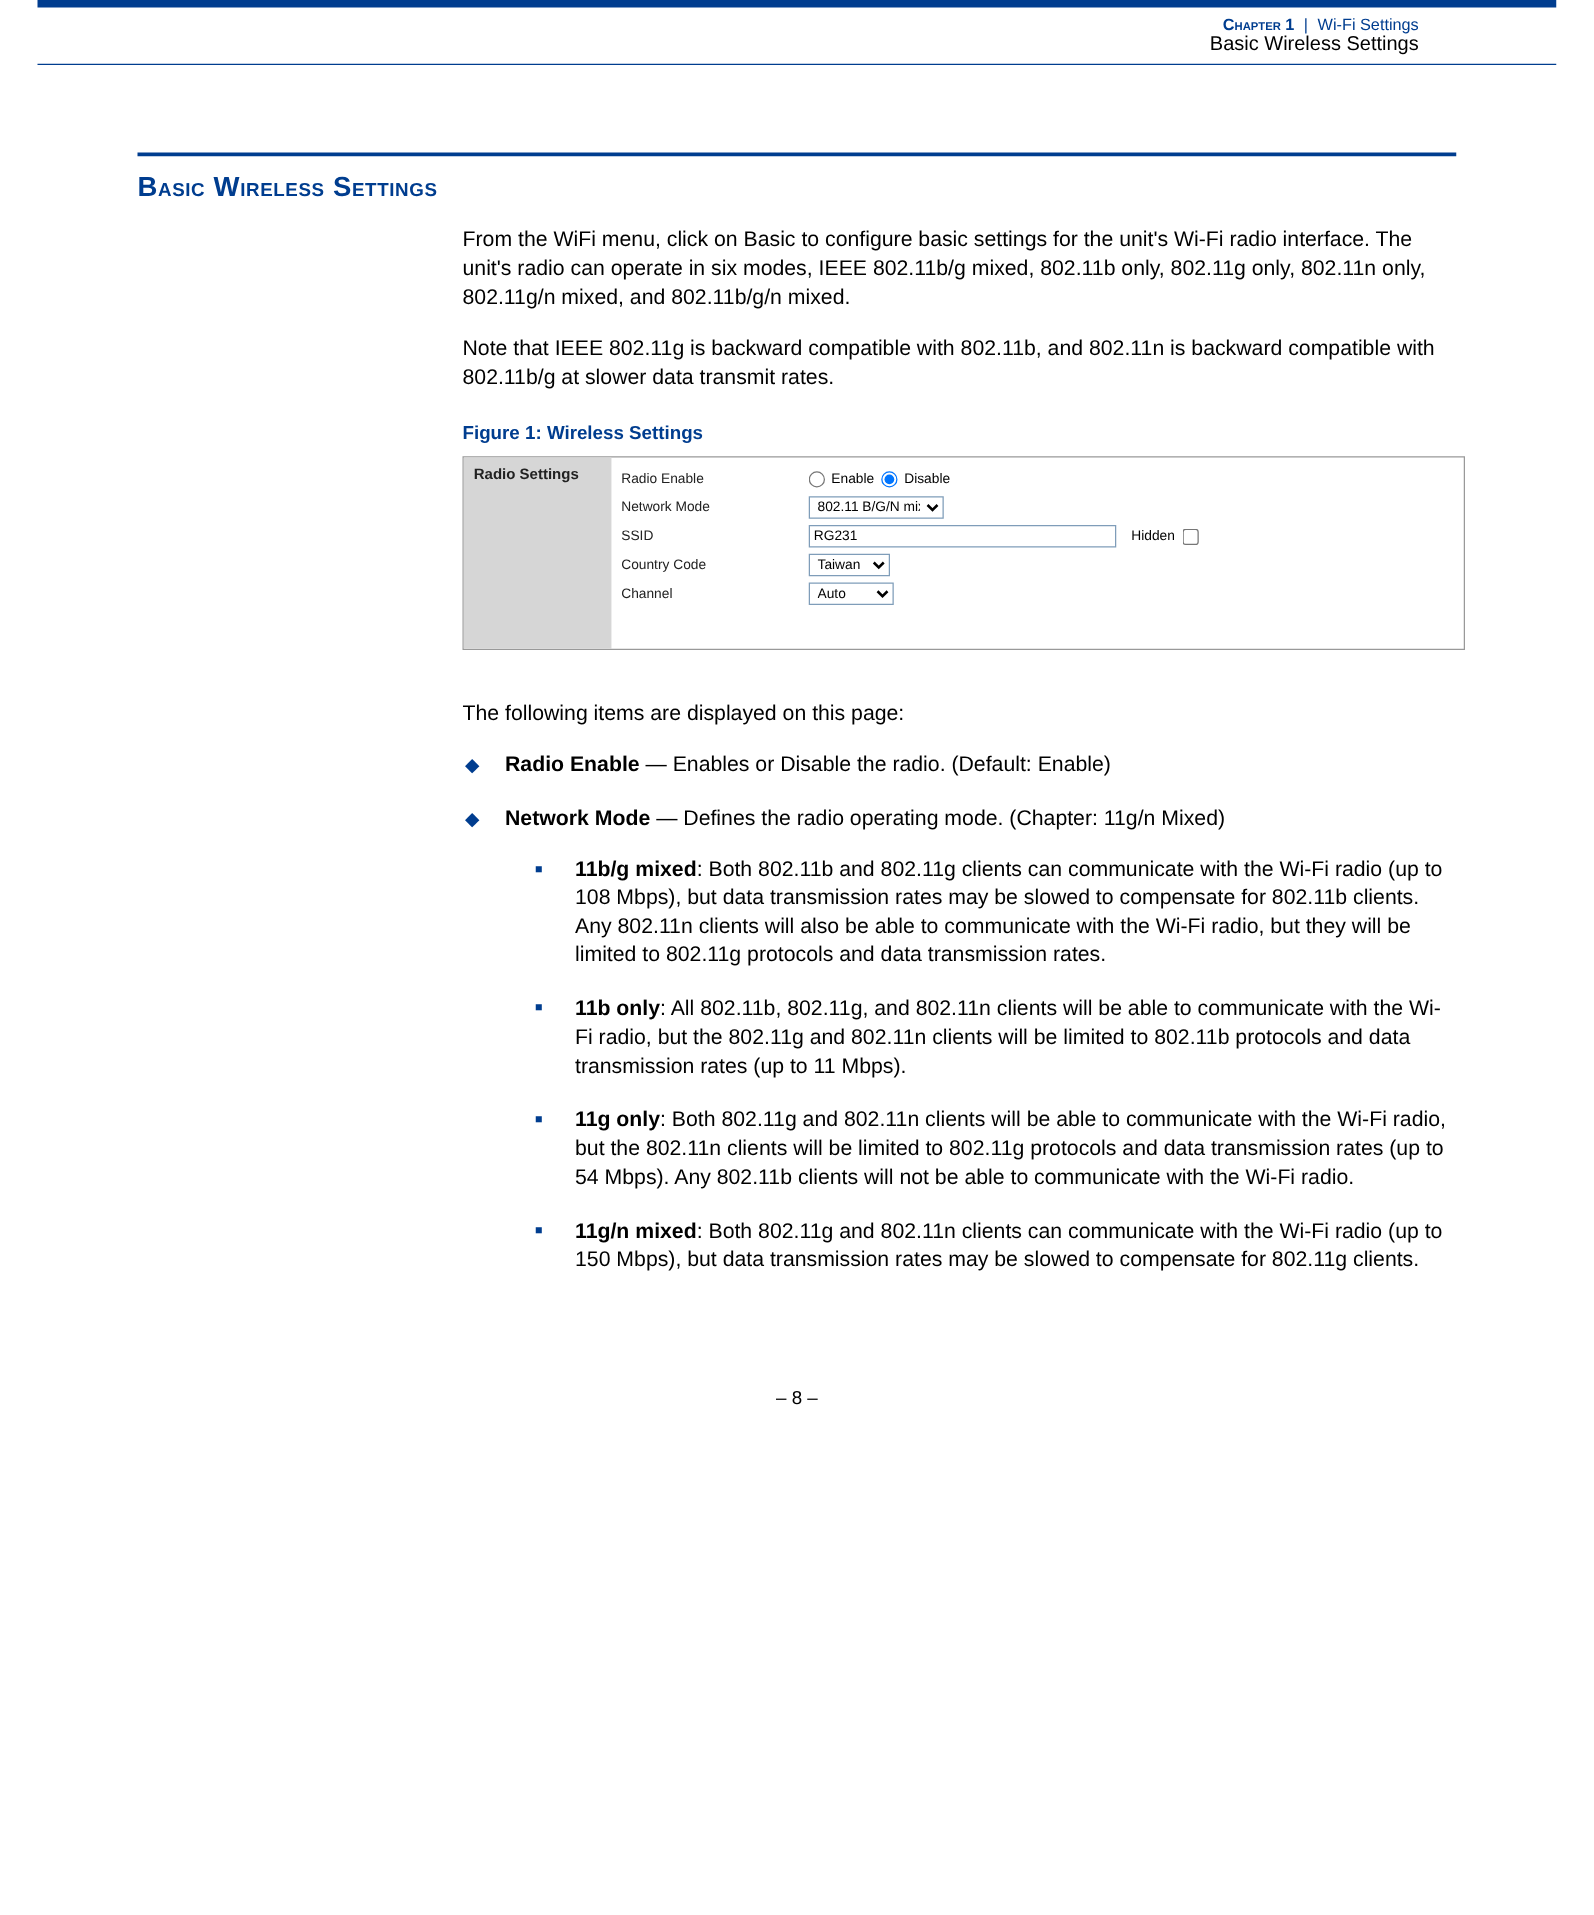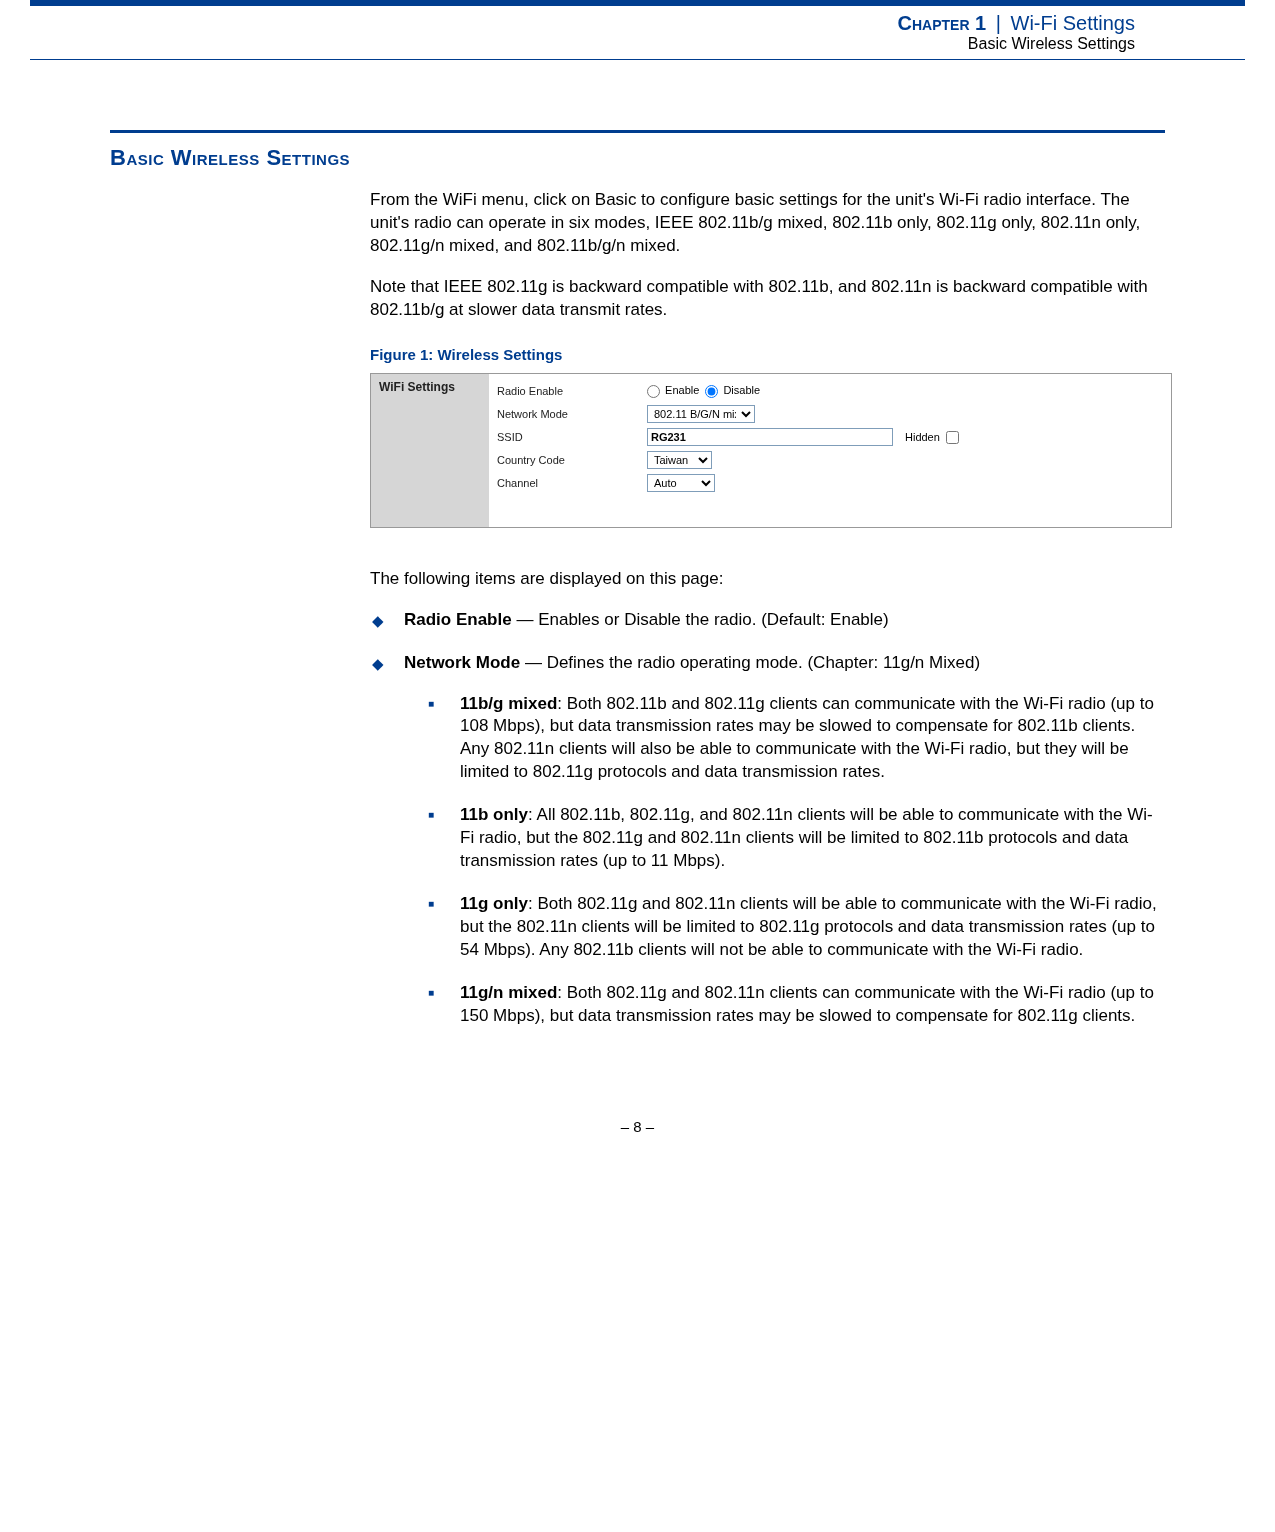--- a/index.html
+++ b/index.html
@@ -15,21 +15,21 @@
     background: #003d8f;
     margin: 0 30px;
   }
   .header {
     text-align: right;
     padding: 6px 110px 6px 0;
     border-bottom: 1px solid #003d8f;
     margin: 0 30px 10px 30px;
   }
   .header-line1 {
-    font-size: 20px;
+    font-size: 13px;
   }
   .header-chapter {
     font-variant: small-caps;
     font-weight: bold;
     color: #003d8f;
   }
   .header-pipe { color: #003d8f; padding: 0 4px; }
   .header-wifi { color: #003d8f; }
   .header-line2 {
     font-size: 16px;
@@ -112,21 +112,20 @@
     background: #fff;
     height: 18px;
     padding: 0 2px;
   }
   .fig-input {
     font-size: 11px;
     border: 1px solid #7f9db9;
     height: 18px;
     padding: 0 3px;
     width: 246px;
-    font-weight: bold;
   }
   .hidden-chk {
     margin-left: 6px;
     font-size: 11px;
   }
   
   .diamond-list {
     list-style: none;
     padding: 0;
   }
@@ -194,21 +193,21 @@
   <div class="section-title">Basic Wireless Settings</div>
 
   <div class="body-col">
 
     <p class="para">From the WiFi menu, click on Basic to configure basic settings for the unit's Wi-Fi radio interface. The unit's radio can operate in six modes, IEEE 802.11b/g mixed, 802.11b only, 802.11g only, 802.11n only, 802.11g/n mixed, and 802.11b/g/n mixed.</p>
     <p class="para">Note that IEEE 802.11g is backward compatible with 802.11b, and 802.11n is backward compatible with 802.11b/g at slower data transmit rates.</p>
 
     <div class="figure-caption">Figure 1:  Wireless Settings</div>
 
     <div class="figure">
-      <div class="fig-side">WiFi Settings</div>
+      <div class="fig-side">Radio Settings</div>
       <div class="fig-main">
 
         <div class="fig-row">
           <div class="fig-label">Radio Enable</div>
           <div class="fig-ctrl">
             <label><input type="radio" name="re" style=""> <span>Enable</span></label>
             <label><input type="radio" name="re" checked="" style=""> <span>Disable</span></label>
           </div>
         </div>
 

